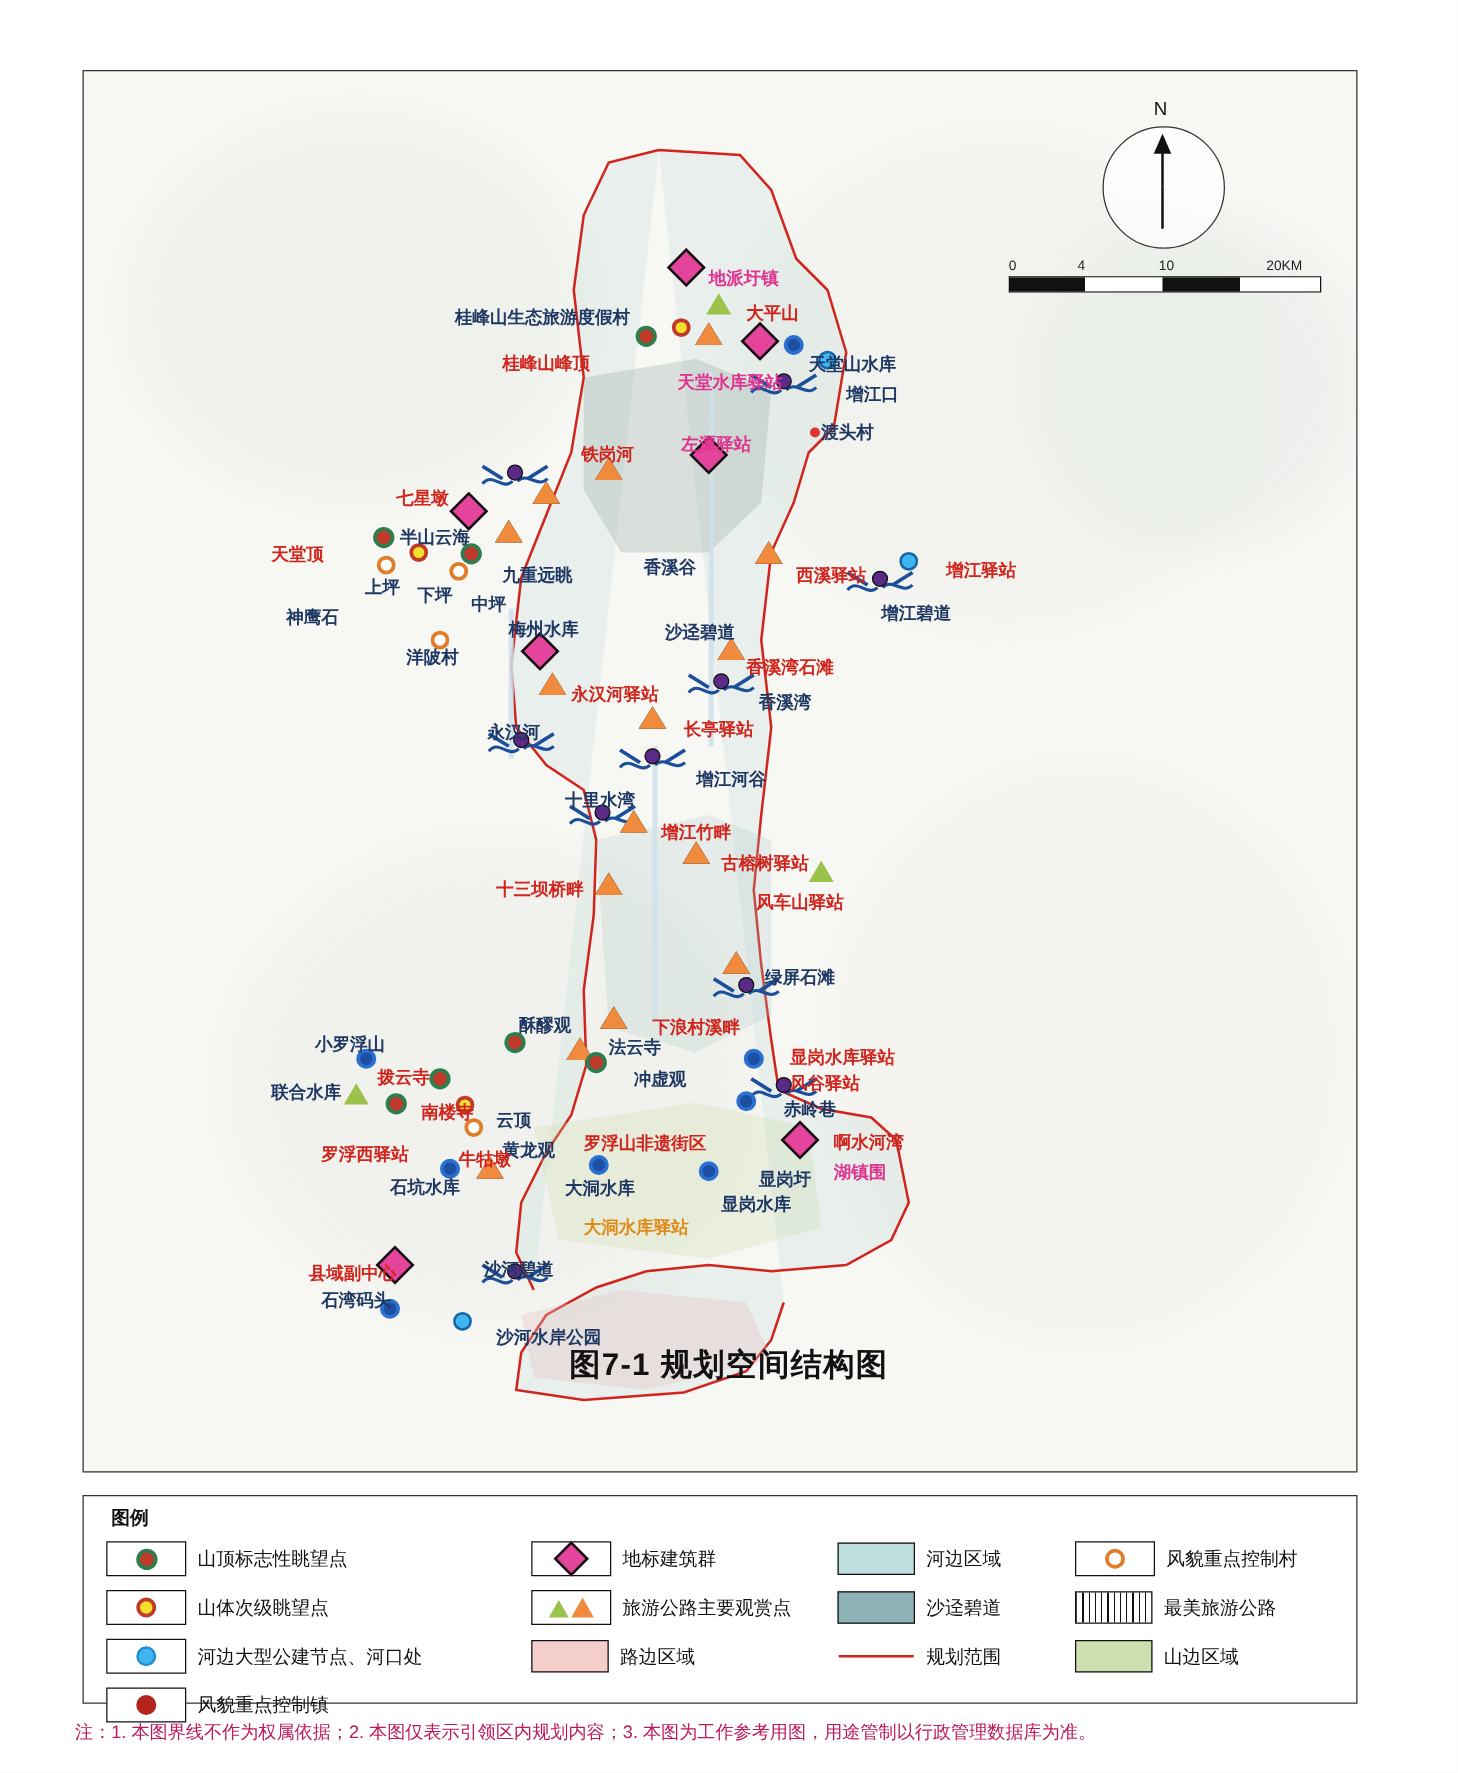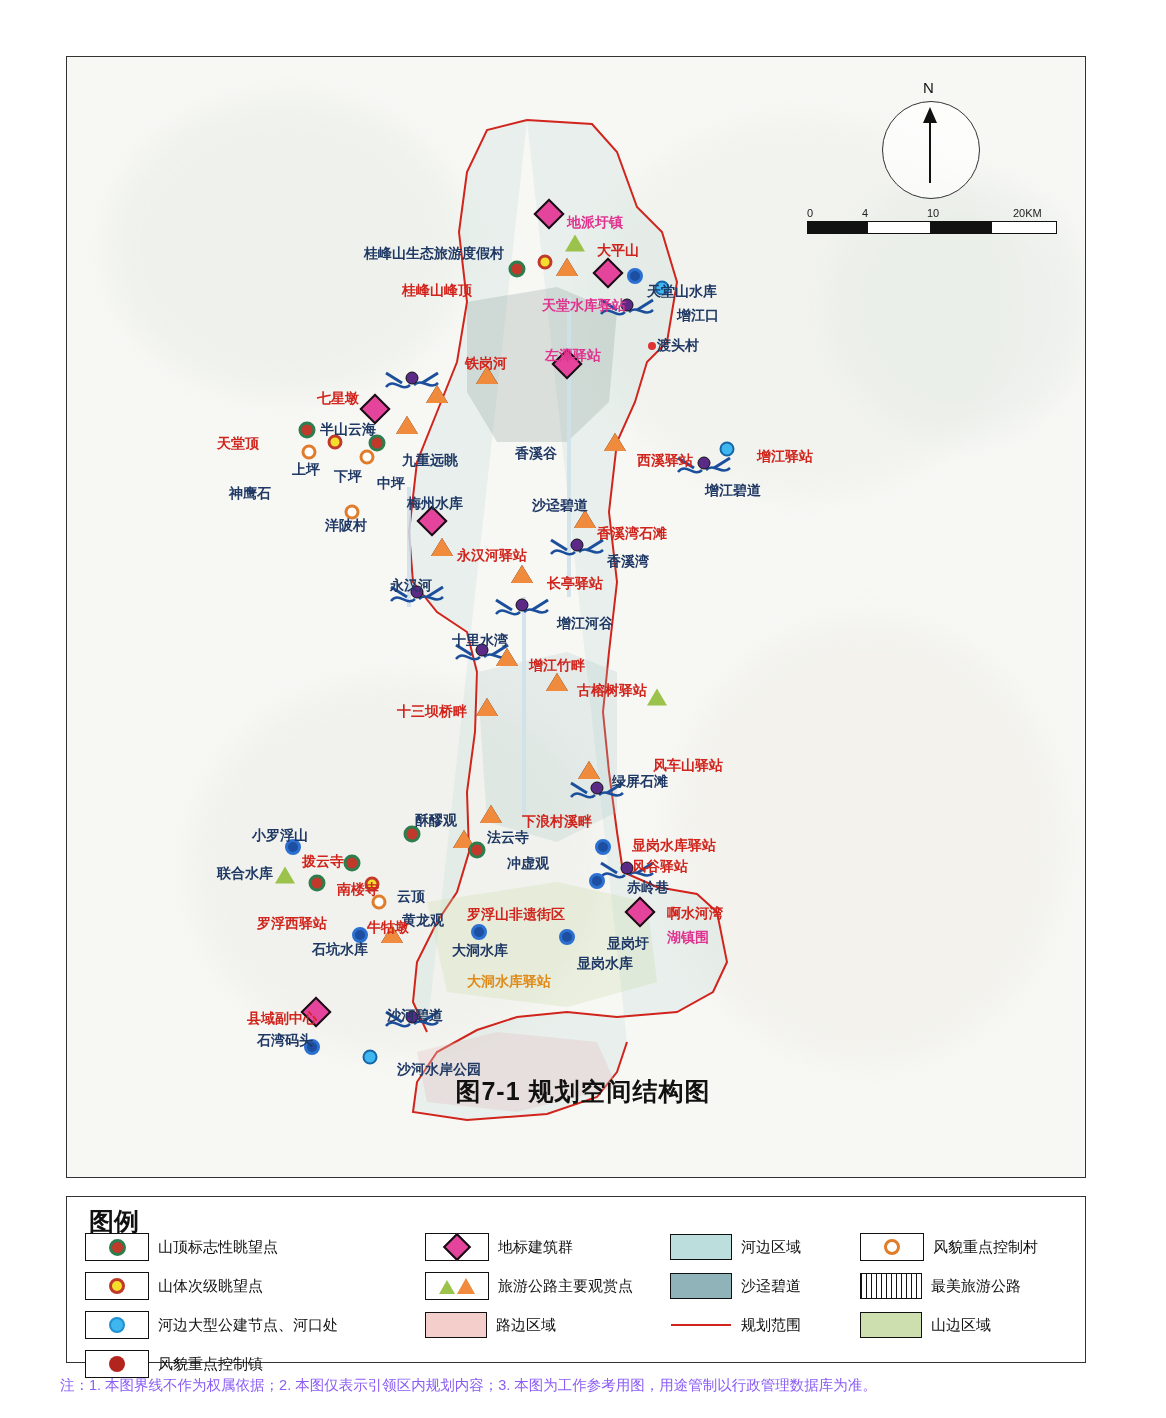--- a/index.html
+++ b/index.html
@@ -61,34 +61,34 @@
   .lb.c-orange{color:#e08a18;}
   .title{
     position:absolute;left:0;right:0;top:1075px;text-align:center;
     font-size:25px;font-weight:bold;color:#111;letter-spacing:1px;
   }
   
   .legend{
     position:absolute;left:66px;top:1196px;width:1018px;height:165px;
     border:1px solid #333;background:#fff;
   }
-  .legend h3{margin:0;padding:8px 0 4px 22px;font-size:25px;color:#111;}
+  .legend h3{margin:0;padding:8px 0 4px 22px;font-size:15px;color:#111;}
   .legend-grid{
     position:absolute;left:18px;top:36px;width:980px;
     display:grid;grid-template-columns:340px 245px 190px 205px;
     row-gap:11px;
   }
   .lg-item{display:flex;align-items:center;height:28px;}
   .lg-key{width:62px;height:26px;border:1px solid #111;display:flex;align-items:center;justify-content:center;margin-right:9px;background:#fff;flex:none;}
   .lg-key.nb{border:none;}
   .lg-txt{font-size:15px;color:#111;}
   .sw{width:60px;height:24px;border:1px solid #111;margin-right:9px;flex:none;}
   .note{
     position:absolute;left:60px;top:1376px;width:1060px;
-    font-size:14.5px;color:#8b5cf6;
+    font-size:14.5px;color:#be185d;
   }
   .hatch{
     background-image:repeating-linear-gradient(90deg,#111 0 1px,transparent 1px 5px);
     background-color:#fff;
   }
   .redline{width:60px;height:0;border-top:2px solid #d0241c;}
 </style>
 </head>
 <body>
 
@@ -316,21 +316,21 @@
       <div class="lb c-red" style="left: 530px; top: 468px;">香溪湾石滩</div>
       <div class="lb c-red" style="left: 390px; top: 490px;">永汉河驿站</div>
       <div class="lb c-dark" style="left: 540px; top: 496px;">香溪湾</div>
       <div class="lb c-red" style="left: 480px; top: 518px;">长亭驿站</div>
       <div class="lb c-dark" style="left: 323px; top: 520px;">永汉河</div>
       <div class="lb c-dark" style="left: 490px; top: 558px;">增江河谷</div>
       <div class="lb c-dark" style="left: 385px; top: 575px;">十里水湾</div>
       <div class="lb c-red" style="left: 462px; top: 600px;">增江竹畔</div>
       <div class="lb c-red" style="left: 510px; top: 625px;">古榕树驿站</div>
       <div class="lb c-red" style="left: 330px; top: 646px;">十三坝桥畔</div>
-      <div class="lb c-red" style="left: 586px; top: 656px; margin-top: 44px;">风车山驿站</div>
+      <div class="lb c-red" style="left: 538px; top: 656px;">风车山驿站</div>
       <div class="lb c-dark" style="left: 545px; top: 716px;">绿屏石滩</div>
       <div class="lb c-red" style="left: 455px; top: 756px;">下浪村溪畔</div>
       <div class="lb c-dark" style="left: 185px; top: 770px;">小罗浮山</div>
       <div class="lb c-dark" style="left: 348px; top: 755px;">酥醪观</div>
       <div class="lb c-dark" style="left: 420px; top: 772px;">法云寺</div>
       <div class="lb c-red" style="left: 565px; top: 780px;">显岗水库驿站</div>
       <div class="lb c-red" style="left: 235px; top: 796px;">拨云寺</div>
       <div class="lb c-dark" style="left: 440px; top: 798px;">冲虚观</div>
       <div class="lb c-red" style="left: 565px; top: 801px;">风谷驿站</div>
       <div class="lb c-dark" style="left: 150px; top: 808px;">联合水库</div>

